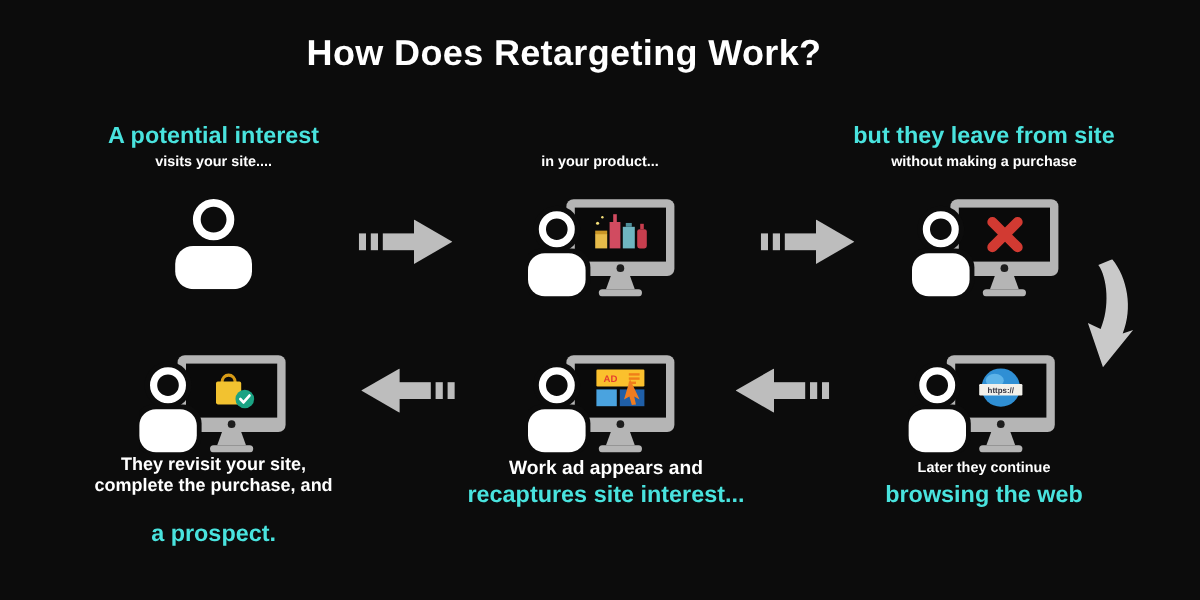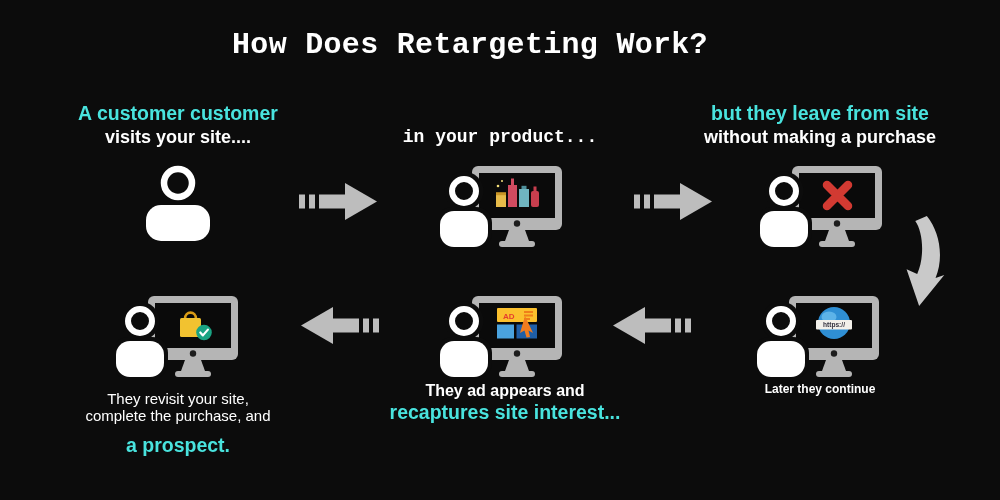--- a/index.html
+++ b/index.html
@@ -15,41 +15,40 @@
   html,body{margin:0;padding:0;background:#000;}
   .canvas{
     position:relative;width:1000px;height:500px;overflow:hidden;
     background:var(--background);
     font-family:"Liberation Sans",sans-serif;
   }
   .title{
     position:absolute;top:28px;left:0;width:940px;margin:0;
     text-align:center;font-size:30px;font-weight:800;color:var(--text);
     letter-spacing:.3px;
-    font-family:Liberation Mono, monospace;
   }
   .txt{position:absolute;text-align:center;line-height:1.18;}
   .heading{font-size:19.5px;font-weight:800;color:var(--accent);}
-  .sub{font-size:18px;font-weight:700;color:var(--text);}
-  .small-white{font-size:15px;font-weight:400;color:var(--text);line-height:1.1;margin-top:11px;}
+  .sub{font-size:12px;font-weight:700;color:var(--text);}
+  .small-white{font-size:15px;font-weight:700;color:var(--text);line-height:1.1;}
   .big-accent{font-size:19.5px;font-weight:800;color:var(--accent);line-height:1.08;}
   .abs{position:absolute;}
   svg{display:block;}
 </style>
 </head>
 <body>
 
 <div class="canvas">
 
   <h1 class="title">How Does Retargeting Work?</h1>
 
-  <div class="txt heading" style="left:18px;top:102px;width:320px;">A customer customer</div>
+  <div class="txt heading" style="left:18px;top:102px;width:320px;">A potential interest</div>
   <div class="txt sub" style="left:18px;top:127px;width:320px;">visits your site....</div>
 
-  <div class="txt sub" style="left:340px;top:127px;width:320px;font-family:Liberation Mono, monospace;">in your product...</div>
+  <div class="txt sub" style="left:340px;top:127px;width:320px;">in your product...</div>
 
   <div class="txt heading" style="left:660px;top:102px;width:320px;">but they leave from site</div>
   <div class="txt sub" style="left:660px;top:127px;width:320px;">without making a purchase</div>
 
   <svg class="abs" style="left:139px;top:163px;" width="78" height="78" viewBox="0 0 78 78">
     <circle cx="39" cy="20" r="14" fill="none" stroke="#ffffff" stroke-width="6.5"></circle>
     <rect x="7" y="42" width="64" height="36" rx="15" fill="#ffffff"></rect>
   </svg>
 
   <svg class="abs" style="left:299px;top:183px;" width="78" height="37" viewBox="0 0 78 37">
@@ -183,21 +182,22 @@
       <circle cx="88" cy="40.5" r="7.8" style="fill:var(--success_green)"></circle>
       <path d="M84.3,40.5 l2.6,2.9 l5,-5.8" stroke="#ffffff" stroke-width="2.2" fill="none" stroke-linecap="round" stroke-linejoin="round"></path>
     </g>
     <circle cx="24" cy="29" r="19.5" style="fill:var(--background)"></circle>
     <rect x="-4" y="45" width="56" height="42" rx="16" style="fill:var(--background)"></rect>
     <circle cx="24" cy="29" r="12" style="fill:var(--background)" stroke="#ffffff" stroke-width="6"></circle>
     <rect x="0" y="49" width="48" height="36" rx="14" fill="#ffffff"></rect>
   </svg>
 
   <div class="txt sub" style="left:660px;top:382px;width:320px;font-size:12px;">Later they continue</div>
-
-  <div class="txt sub" style="left:345px;top:382px;width:320px;font-size:16px;">They ad appears and</div>
+  <div class="txt big-accent" style="left:660px;top:402px;width:320px;">browsing the web</div>
+
+  <div class="txt sub" style="left:345px;top:382px;width:320px;font-size:16px;">Work ad appears and</div>
   <div class="txt big-accent" style="left:345px;top:402px;width:320px;">recaptures site interest...</div>
 
   <div class="txt small-white" style="left:18px;top:380px;width:320px;">They revisit your site,</div>
   <div class="txt small-white" style="left:18px;top:397px;width:320px;">complete the purchase, and</div>
   <div class="txt big-accent" style="left:18px;top:435px;width:320px;">a prospect.</div>
 
 </div>
 
 </body></html>

